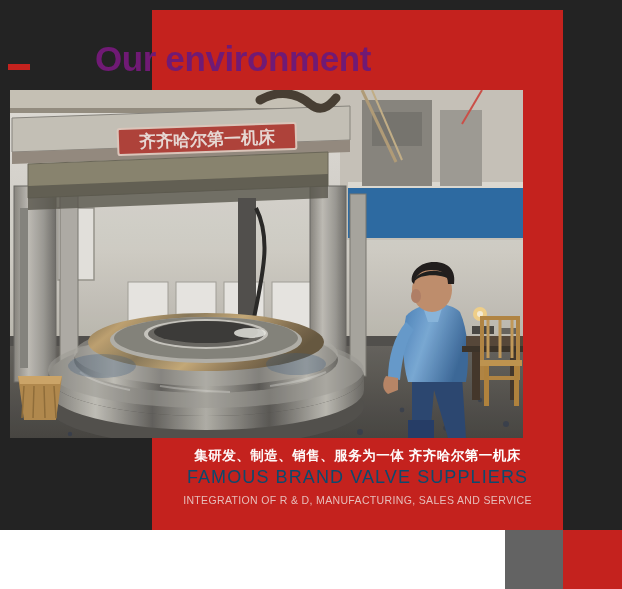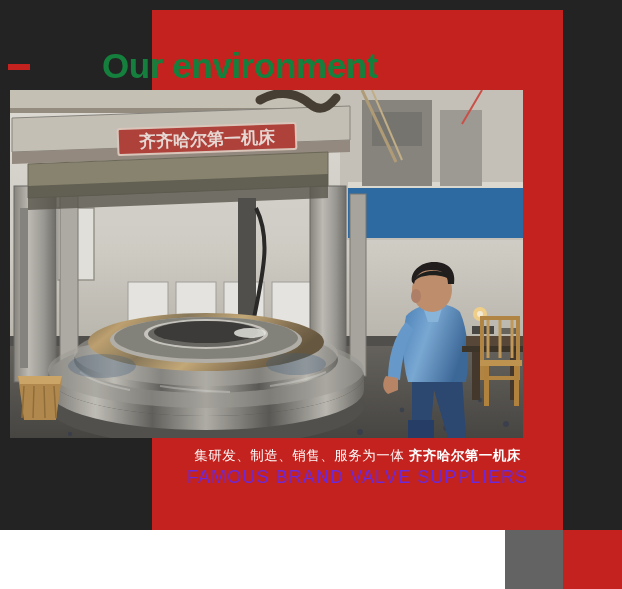--- a/index.html
+++ b/index.html
@@ -54,25 +54,25 @@
     left: 8px; top: 64px;
     width: 22px; height: 6px;
     background: #c4221e;
   }
 
   
   .heading {
     position: absolute;
     left: 86px; top: 26px;
     width: 460px;
-    margin: 16px;
+    margin: 9px;
     font-size: 35px;
     line-height: 48px;
     font-weight: 700;
-    color: #15803d;
+    color: #701a75;
     letter-spacing: -0.4px;
     font-family: "Liberation Sans", "DejaVu Sans", sans-serif;
     white-space: nowrap;
   }
 
   
   .photo {
     position: absolute;
     left: 10px; top: 90px;
     width: 513px; height: 348px;
@@ -90,36 +90,36 @@
     color: #ffffff;
   }
   .cap-cn {
     display: block;
     font-size: 13.5px;
     line-height: 20px;
     white-space: nowrap;
     font-family: "DejaVu Sans", "Liberation Sans", sans-serif;
   }
   .cap-cn .cn-light {
-    font-weight: 400;
+    font-weight: 700;
     letter-spacing: 0.5px;
     opacity: 0.97;
   }
   .cap-cn .cn-bold {
     font-weight: 700;
     letter-spacing: 0.5px;
   }
   .cap-en1 {
     display: block;
     margin-top: 2px;
     font-size: 18px;
     line-height: 21px;
     font-weight: 400;
     letter-spacing: 1.1px;
-    color: #6d28d9;
+    color: #0c4a6e;
     white-space: nowrap;
   }
   .cap-en2 {
     display: block;
     margin-top: 5px;
     font-size: 10.5px;
     line-height: 14px;
     font-weight: 400;
     letter-spacing: 0.35px;
     color: #e6bdba;
@@ -342,18 +342,19 @@
       <rect x="0" y="0" width="513" height="348" fill="#0d1a2a" opacity="0.05"></rect>
     </svg>
   </div>
 
   <div class="caption">
     <span class="cap-cn">
       <span class="cn-light">集研发、制造、销售、服务为一体</span>
       <span class="cn-bold">齐齐哈尔第一机床</span>
     </span>
     <span class="cap-en1">FAMOUS BRAND VALVE SUPPLIERS</span>
+    <span class="cap-en2">INTEGRATION OF R &amp; D, MANUFACTURING, SALES AND SERVICE</span>
   </div>
 
   <div class="bottom-gray"></div>
   <div class="bottom-red"></div>
 
 </div>
 
 </body></html>

